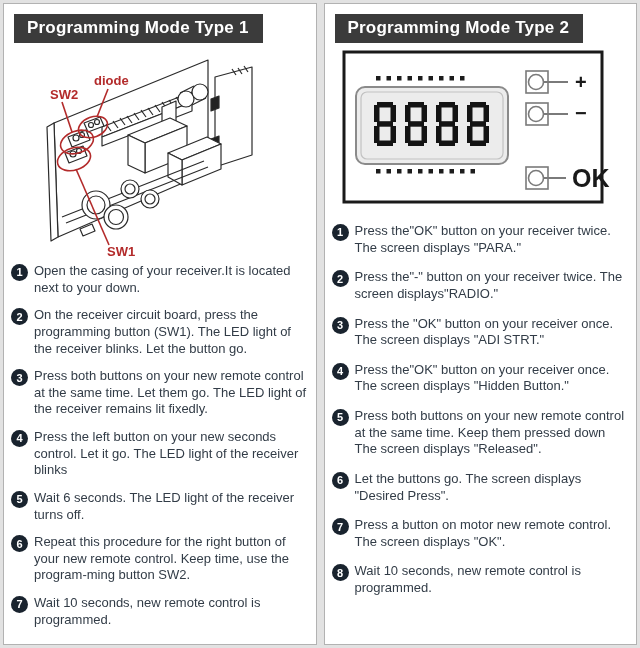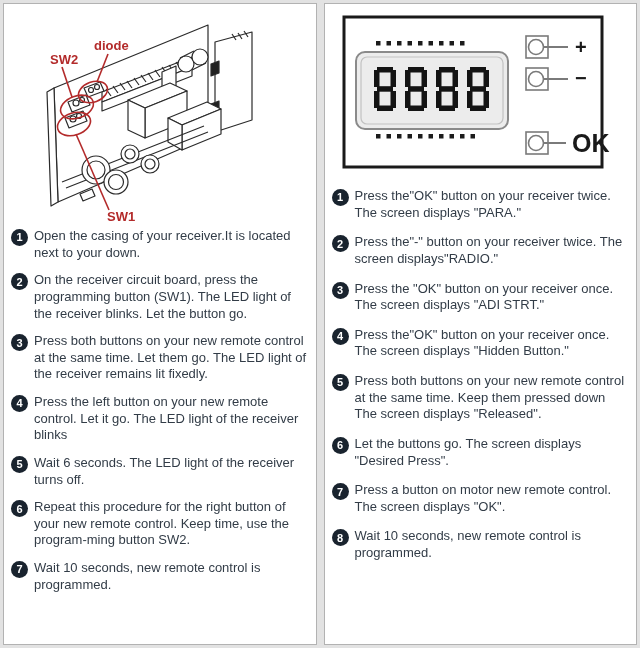--- a/index.html
+++ b/index.html
@@ -44,20 +44,21 @@
     margin-top:1px;
   }
   .step-text{flex:1;}
 </style>
 </head>
 <body>
 
 <div class="page">
 
   <div class="panel left">
+    <div class="title-bar">Programming Mode Type 1</div>
 
     <div class="figure">
       <svg width="300" height="212" viewBox="0 0 300 212">
         <g fill="none" stroke="#2b2b2b" stroke-width="1.2" stroke-linejoin="round">
 
           <polygon points="44,76 198,13 198,125 48,190" fill="#ffffff"></polygon>
           <polygon points="37,80 44,76 48,190 41,194" fill="#ffffff"></polygon>
 
           <polygon points="205,30 242,20 242,108 205,120" fill="#ffffff"></polygon>
           <path d="M222,22 l4,6 M228,21 l4,6 M234,19 l4,6"></path>
@@ -129,38 +130,39 @@
       <div class="step">
         <span class="badge">2</span>
         <span class="step-text">On the receiver circuit board, press the programming button (SW1). The LED light of the receiver blinks. Let the button go.</span>
       </div>
       <div class="step">
         <span class="badge">3</span>
         <span class="step-text">Press both buttons on your new remote control at the same time. Let them go. The LED light of the receiver remains lit fixedly.</span>
       </div>
       <div class="step">
         <span class="badge">4</span>
-        <span class="step-text">Press the left button on your new remote control. Let it go. The LED light of the receiver blinks</span>
+        <span class="step-text">Press the left button on your new seconds control. Let it go. The LED light of the receiver blinks</span>
       </div>
       <div class="step">
         <span class="badge">5</span>
         <span class="step-text">Wait 6 seconds. The LED light of the receiver turns off.</span>
       </div>
       <div class="step">
         <span class="badge">6</span>
         <span class="step-text">Repeat this procedure for the right button of your new remote control. Keep time, use the program-ming button SW2.</span>
       </div>
       <div class="step">
         <span class="badge">7</span>
         <span class="step-text">Wait 10 seconds, new remote control is programmed.</span>
       </div>
     </div>
   </div>
 
   <div class="panel right">
+    <div class="title-bar">Programming Mode Type 2</div>
 
     <div class="figure">
       <svg width="300" height="166" viewBox="0 0 300 166">
         <defs>
           <g id="seg-8" fill="#141414">
             <rect x="3" y="0" width="16" height="5.5"></rect>
             <rect x="3" y="19.2" width="16" height="5.5"></rect>
             <rect x="3" y="38.5" width="16" height="5.5"></rect>
             <rect x="0" y="3" width="5.5" height="17"></rect>
             <rect x="16.5" y="3" width="5.5" height="17"></rect>

